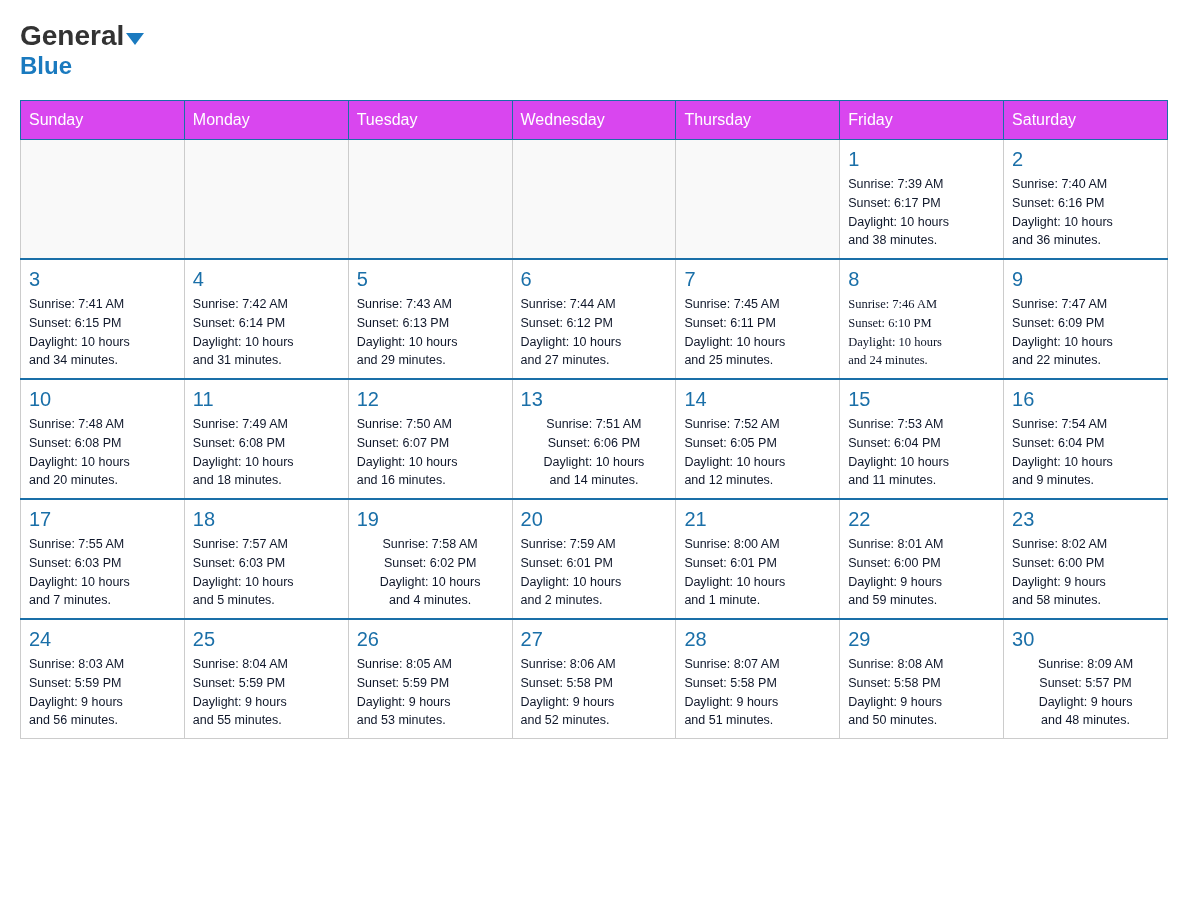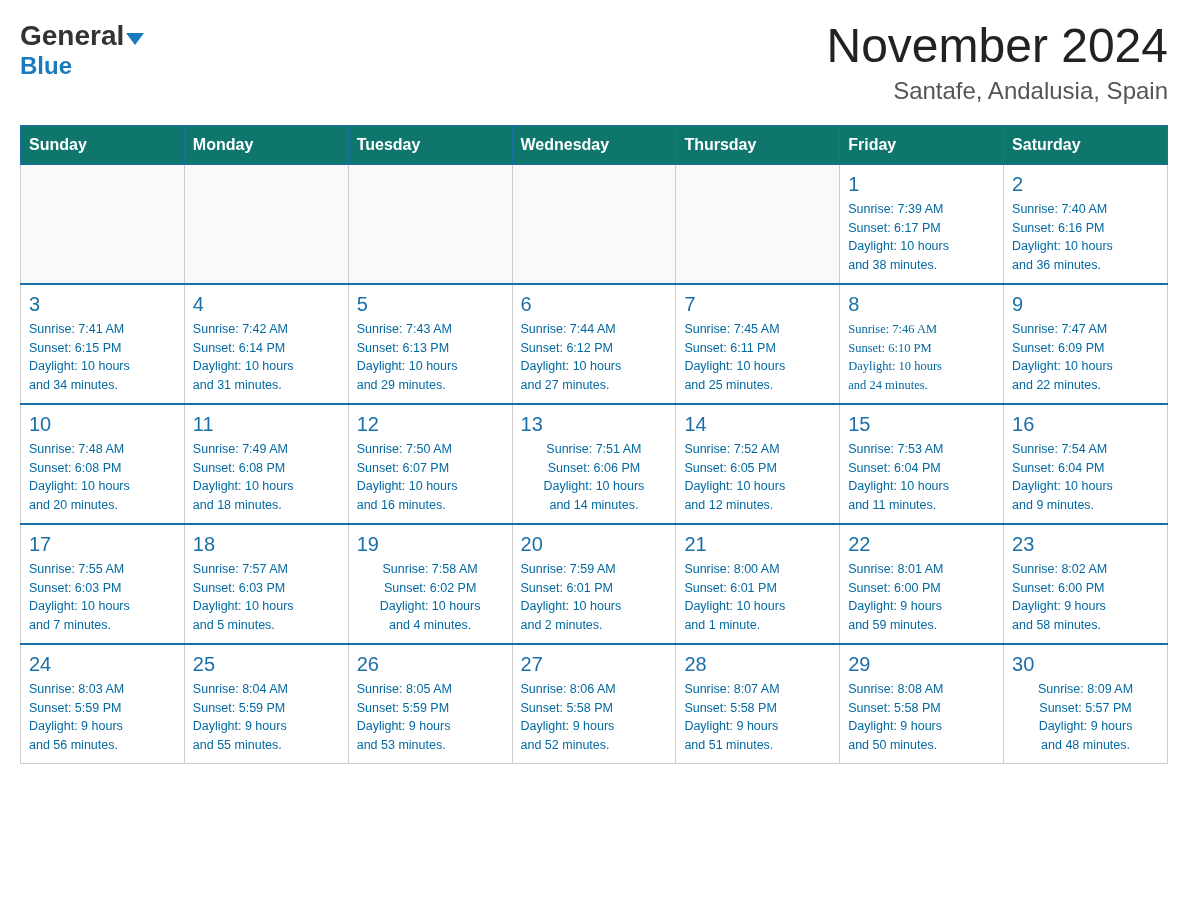--- a/index.html
+++ b/index.html
@@ -36,47 +36,47 @@
       font-weight: normal;
       color: #555;
       margin-top: 4px;
     }
     .calendar {
       width: 100%;
       border-collapse: collapse;
       border: 1px solid #ccc;
     }
     .calendar th {
-      background-color: #0f766e;
+      background-color: #d946ef;
       color: #fff;
       padding: 10px 8px;
       text-align: left;
       font-size: 16px;
-      font-weight: bold;
+      font-weight: normal;
       border: 1px solid #1a6fa8;
     }
     .calendar td {
       vertical-align: top;
       padding: 8px;
       border: 1px solid #ccc;
       width: 14.28%;
       font-size: 13px;
       color: #333;
       min-height: 120px;
     }
     .day-num {
       font-size: 20px;
       font-weight: normal;
       color: #1a6fa8;
       display: block;
       margin-bottom: 4px;
     }
     .day-info {
       font-size: 12.5px;
-      color: #0369a1;
+      color: #0f172a;
       line-height: 1.5;
     }
     .empty-cell {
       background: #f9f9f9;
     }
     .row-separator td {
       border-top: 2px solid #1a6fa8;
     }
     .logo-row {
       display: flex;
@@ -107,24 +107,20 @@
 
 <div class="header">
   <div class="logo">
     <div class="logo-row">
       <span>General</span>
         <span class="triangle-icon"></span>
     </div>
     <div style="display:flex;align-items:center;">
       <span class="logo-second-line">Blue</span>
     </div>
-  </div>
-  <div class="title-block">
-    <h1>November 2024</h1>
-    <h2>Santafe, Andalusia, Spain</h2>
   </div>
 </div>
 
 <table class="calendar">
   <thead>
     <tr>
       <th>Sunday</th>
       <th>Monday</th>
       <th>Tuesday</th>
       <th>Wednesday</th>

